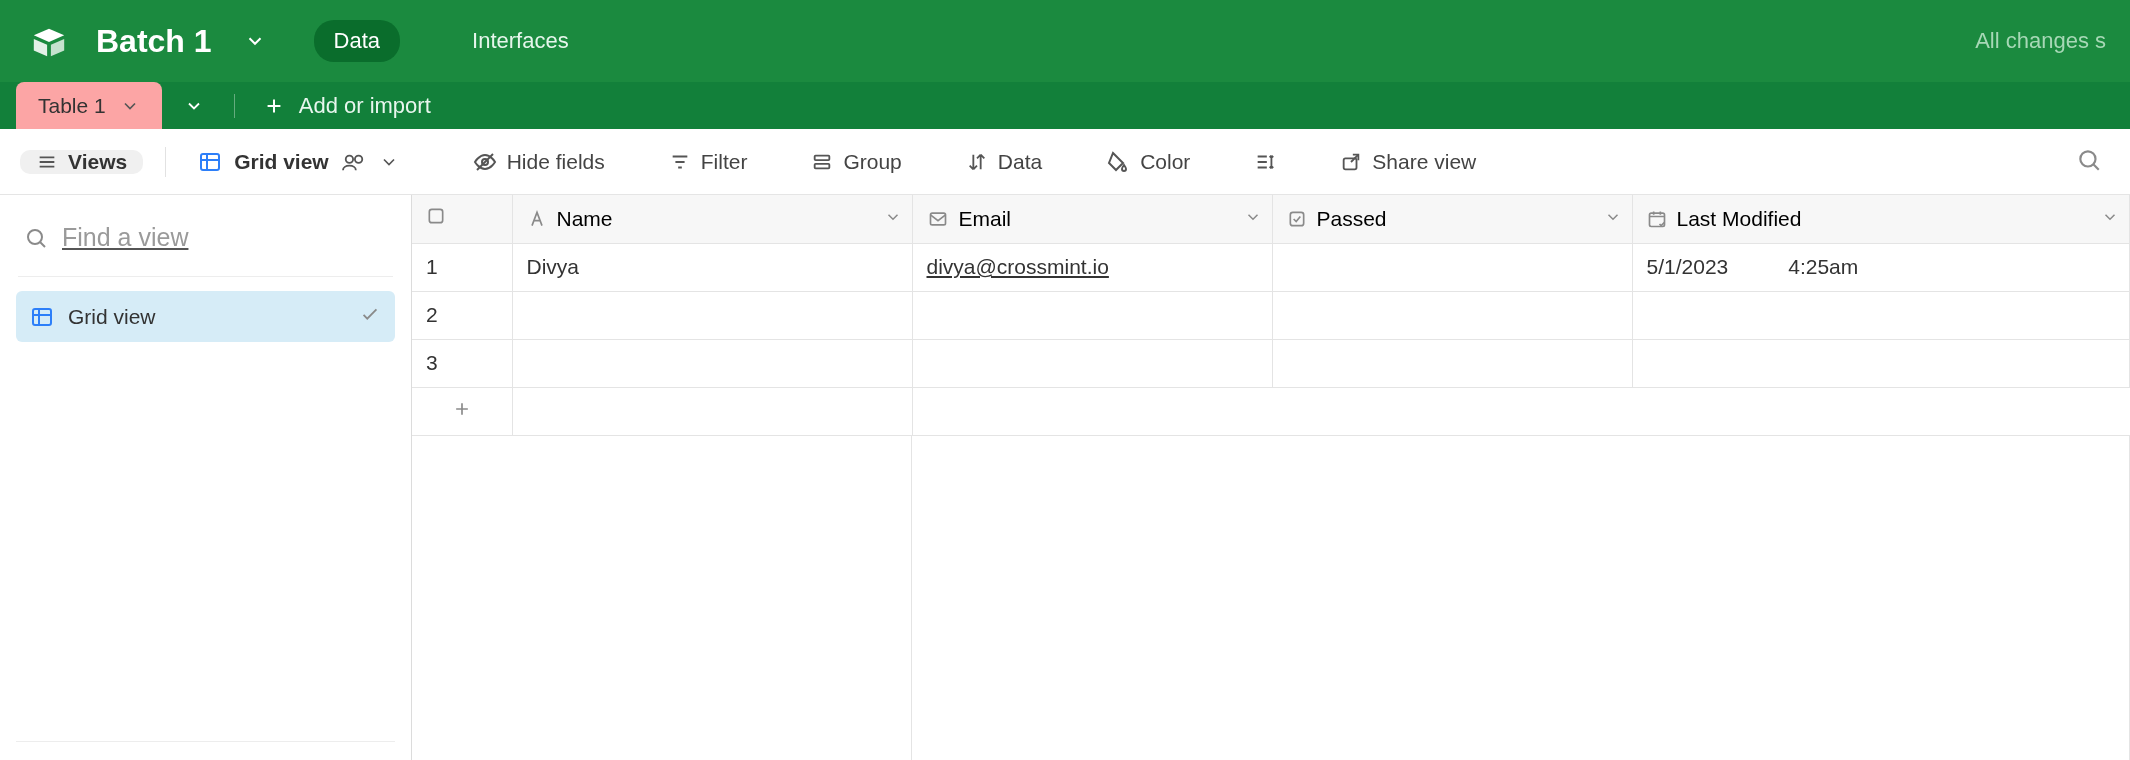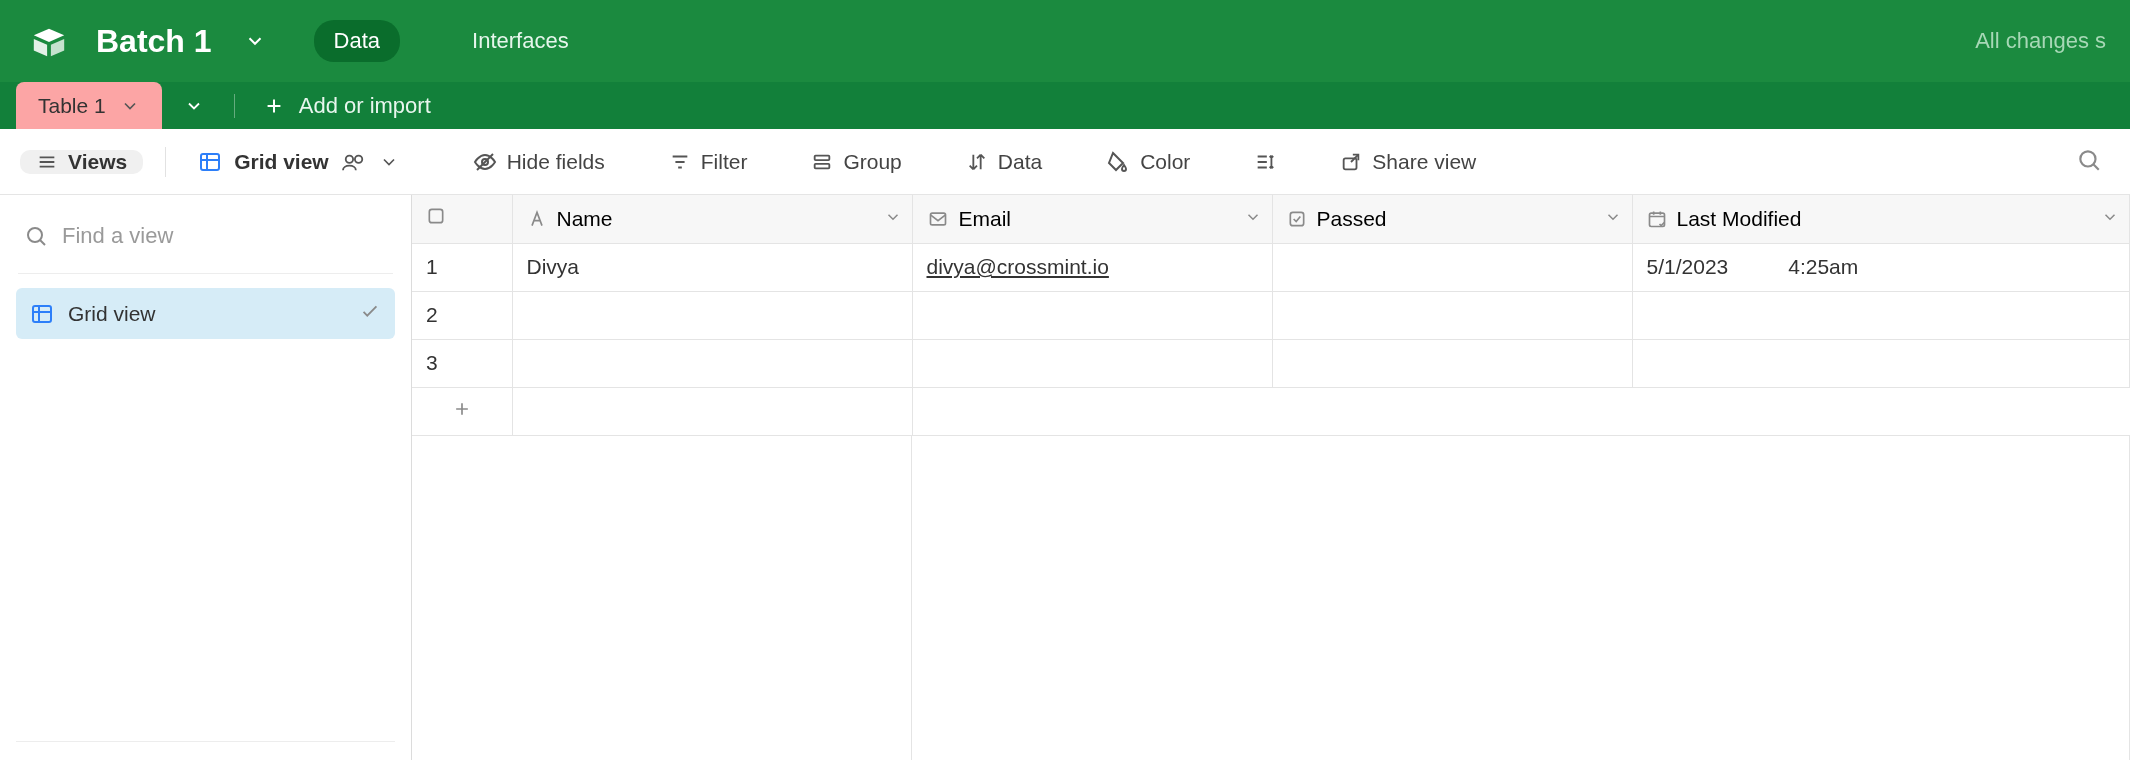--- a/index.html
+++ b/index.html
@@ -93,22 +93,23 @@
     flex-direction:column;
     padding:18px 16px;
     gap:14px;
   }
   .findview {
     display:flex; align-items:center; gap:14px;
     padding:10px 8px;
     color:#8a8a8a; font-size:22px;
   }
   .findview input {
-    border:none; outline:none; font-size:22px; color:#555; flex:1;
+    border:none; outline:none; font-size:25px; color:#555; flex:1;
     background:transparent;
+    text-decoration:underline;
   }
   .findview input::placeholder { color:#9a9a9a; }
   .sidebar-hr { height:1px; background:#ededed; margin:0 2px;}
   .view-row {
     display:flex; align-items:center; gap:14px;
     background:#d6ecf7;
     border-radius:6px;
     padding:12px 14px;
     color:#333; font-size:21px; font-weight:500;
     cursor:pointer;

